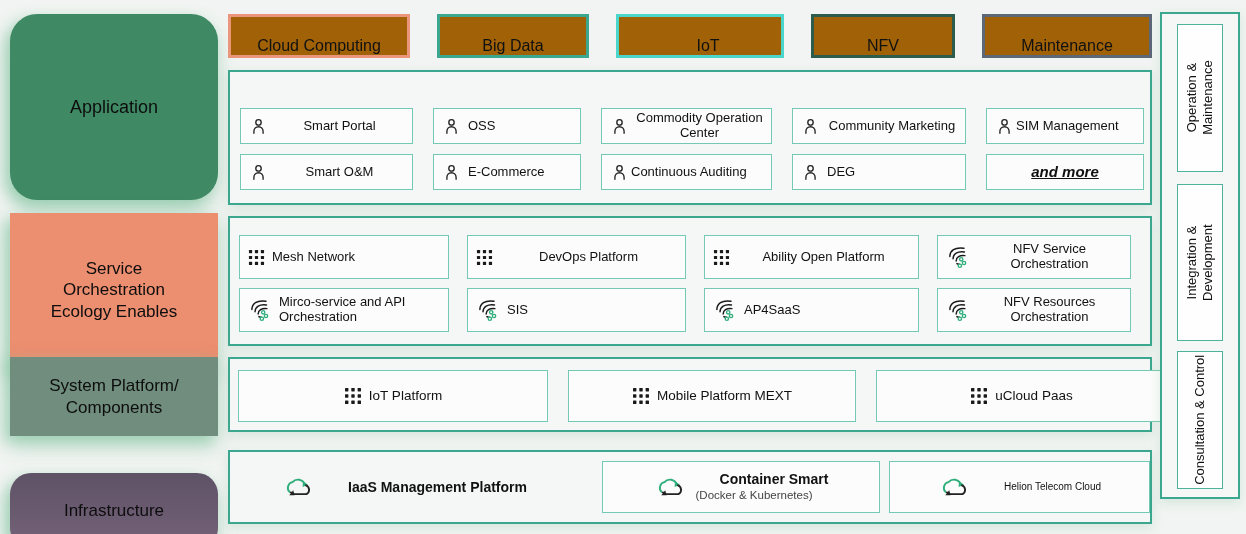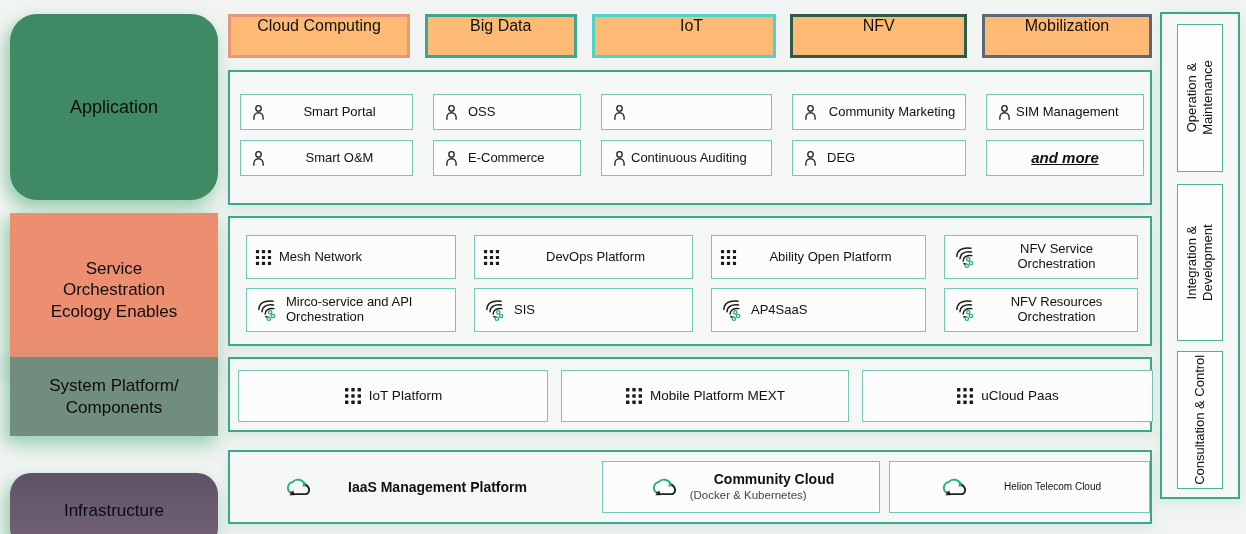--- a/index.html
+++ b/index.html
@@ -11,37 +11,37 @@
           text-align:center;font-size:17px;line-height:1.25;color:#0d0d0d;
           box-shadow:-6px 6px 14px rgba(124,193,155,.55), 0 10px 18px rgba(124,193,155,.4);}
   .pre{white-space:pre-line;}
   .blk-app{top:14px;height:186px;background:#3F8A65;font-size:18px;border-radius:27px;}
   .blk-svc{top:213px;height:154px;background:#EC8E70;}
   .blk-sys{top:357px;height:79px;background:#708D7E;}
   .blk-infra{top:473px;height:76px;background:linear-gradient(#5E5266,#756279);border-radius:21px;}
 
   
   .tabs{position:absolute;left:228px;top:14px;width:924px;height:44px;display:flex;justify-content:space-between;}
-  .tab{box-sizing:border-box;height:44px;background:#fdba74;display:flex;align-items:flex-start;justify-content:center;
+  .tab{box-sizing:border-box;height:44px;background:#a16207;display:flex;align-items:flex-end;justify-content:center;
        font-size:16px;border:3px solid #999;}
   .t0{width:182px;border-color:#EB957B;}
   .t1{width:152px;border-color:#3BA78F;}
-  .t2{width:184px;border-color:#4AD6CA;padding-left:16px;}
-  .t3{width:177px;border-color:#2D5C4D;}
+  .t2{width:168px;border-color:#4AD6CA;padding-left:16px;}
+  .t3{width:144px;border-color:#2D5C4D;}
   .t4{width:170px;border-color:#5C6778;}
 
   
   .container{position:absolute;left:228px;width:924px;box-sizing:border-box;border:2px solid #3BA78F;
              background:#F4F7F5;box-shadow:0 4px 10px rgba(140,190,160,.25);}
   .c-app{top:70px;height:135px;display:grid;grid-template-columns:173px 148px 171px 174px 158px;
-         grid-auto-rows:36px;column-gap:20px;row-gap:10px;padding:22px 10px 0 10px;}
+         grid-auto-rows:36px;column-gap:20px;row-gap:10px;padding:36px 10px 0 10px;}
   .c-svc{top:216px;height:130px;display:grid;grid-template-columns:210px 219px 215px 194px;
-         grid-auto-rows:44px;column-gap:18px;row-gap:9px;padding:17px 16px 0 16px;}
+         grid-auto-rows:44px;column-gap:18px;row-gap:9px;padding:17px 16px 0 9px;}
   .c-sys{top:357px;height:75px;display:grid;grid-template-columns:310px 288px 291px;
-         grid-auto-rows:52px;column-gap:13px;padding:11px 8px 0 8px;}
+         grid-auto-rows:52px;column-gap:20px;padding:11px 8px 0 8px;}
   .c-infra{top:450px;height:74px;display:flex;align-items:center;}
 
   
   .item{box-sizing:border-box;border:1.5px solid #74C9B5;background:#FBFCFB;display:flex;align-items:center;
         gap:7px;padding:0 8px;font-size:13px;line-height:1.15;}
   .item .lbl{flex:1;}
   .txt-c{text-align:center;}
   .more{justify-content:center;font-size:15px;}
   .more .lbl{flex:none;font-style:italic;text-decoration:underline;font-weight:600;}
   .sys-item{justify-content:center;font-size:13.5px;}
@@ -139,41 +139,42 @@
     <div class="tab t1">
         <span>Big Data</span>
       </div>
     <div class="tab t2">
         <span>IoT</span>
       </div>
     <div class="tab t3">
         <span>NFV</span>
       </div>
     <div class="tab t4">
-        <span>Mobilization</span>
+        <span>Maintenance</span>
       </div>
   </div>
 
   <div class="container c-app">
     <div class="item">
       <svg class="ic" width="19" height="19">
           <use href="#i-person"></use>
         </svg>
       <span class="lbl txt-c">Smart Portal</span>
     </div>
     <div class="item">
       <svg class="ic" width="19" height="19">
           <use href="#i-person"></use>
         </svg>
       <span class="lbl">OSS</span>
     </div>
     <div class="item">
       <svg class="ic" width="19" height="19">
           <use href="#i-person"></use>
         </svg>
+      <span class="lbl txt-c">Commodity Operation Center</span>
     </div>
     <div class="item">
       <svg class="ic" width="19" height="19">
           <use href="#i-person"></use>
         </svg>
       <span class="lbl txt-c">Community Marketing</span>
     </div>
     <div class="item" style="gap:2px;">
       <svg class="ic" width="19" height="19">
           <use href="#i-person"></use>
@@ -290,21 +291,21 @@
         </svg>
       <div>
         <div class="ititle">IaaS Management Platform</div>
       </div>
     </div>
     <div class="infra-box ib1">
       <svg class="ic" width="32" height="25">
           <use href="#i-cloudsync"></use>
         </svg>
       <div>
-        <div class="ititle">Community Cloud</div>
+        <div class="ititle">Container Smart</div>
         <div class="isub">(Docker &amp; Kubernetes)</div>
       </div>
     </div>
     <div class="infra-box ib2">
       <svg class="ic" width="32" height="25">
           <use href="#i-cloudsync"></use>
         </svg>
       <div class="ititle reg">Helion Telecom Cloud</div>
     </div>
   </div>

